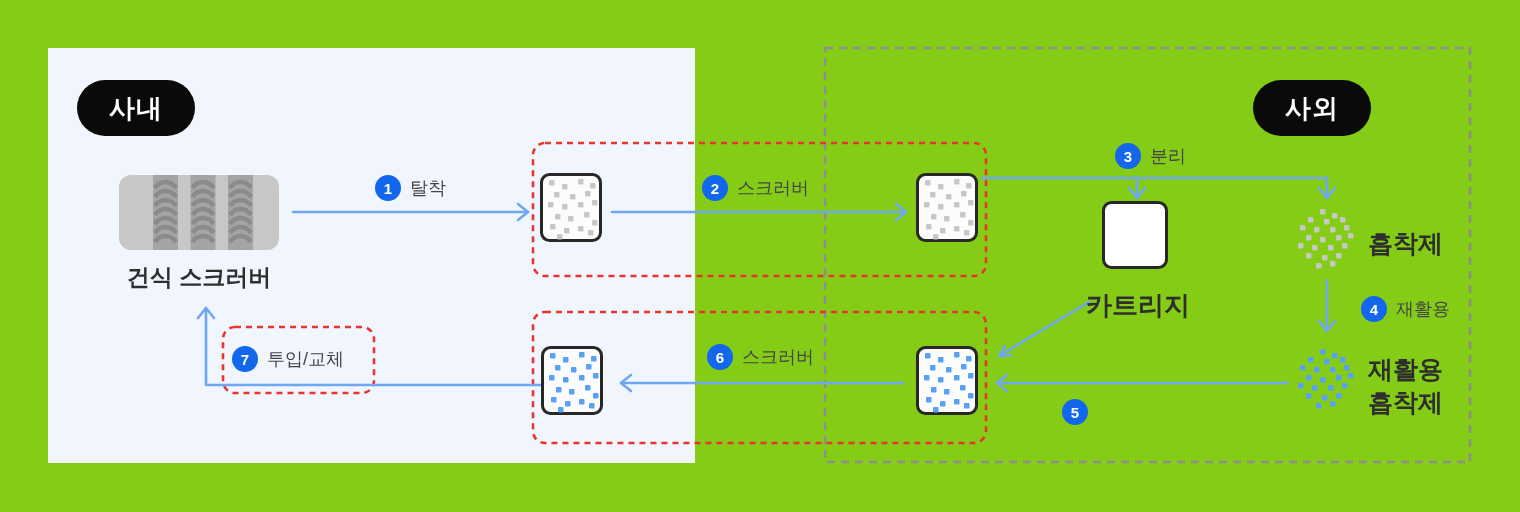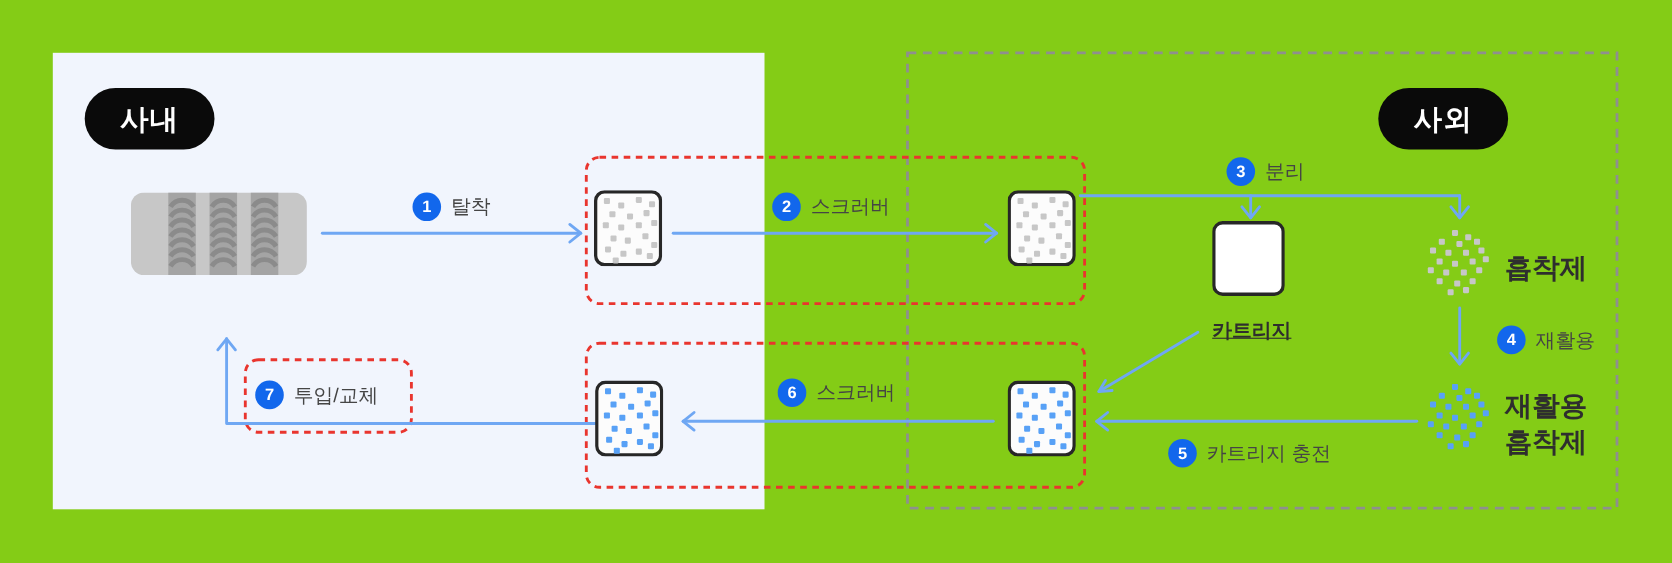--- a/index.html
+++ b/index.html
@@ -24,21 +24,21 @@
     position:absolute;display:flex;align-items:center;gap:9px;white-space:nowrap;
   }
   .step-num{
     width:26px;height:26px;border-radius:50%;background:#1267ec;color:#ffffff;
     display:flex;align-items:center;justify-content:center;
     font-size:15px;font-weight:bold;flex:0 0 auto;
   }
   .step-label{font-size:18px;color:#454545;}
   .item-label{position:absolute;color:#2e2e2e;font-weight:bold;white-space:nowrap;}
   .label-scrubber{left:99px;top:262px;width:200px;text-align:center;font-size:23px;}
-  .label-cartridge{left:1082px;top:288px;width:112px;text-align:center;font-size:18px;text-decoration:underline;}
+  .label-cartridge{left:1082px;top:288px;width:112px;text-align:center;font-size:26px;}
   .label-adsorbent{left:1368px;top:227px;font-size:25px;}
   .label-recycled{left:1368px;top:353px;font-size:25px;line-height:33px;}
 </style>
 </head>
 <body>
 
 <div class="canvas">
 
   <div class="zone-inhouse"></div>
 
@@ -254,20 +254,21 @@
         <rect x="34" y="37" width="5.5" height="5.5" rx="1" fill="#58a1f6"></rect>
         <rect x="48" y="35" width="5.5" height="5.5" rx="1" fill="#58a1f6"></rect>
         <rect x="12" y="45" width="5.5" height="5.5" rx="1" fill="#58a1f6"></rect>
         <rect x="28" y="47" width="5.5" height="5.5" rx="1" fill="#58a1f6"></rect>
         <rect x="42" y="45" width="5.5" height="5.5" rx="1" fill="#58a1f6"></rect>
         <rect x="22" y="55" width="5.5" height="5.5" rx="1" fill="#58a1f6"></rect>
         <rect x="36" y="53" width="5.5" height="5.5" rx="1" fill="#58a1f6"></rect>
       </g>
   </svg>
 
+  <div class="item-label label-scrubber">건식 스크러버</div>
   <div class="item-label label-cartridge">카트리지</div>
   <div class="item-label label-adsorbent">흡착제</div>
   <div class="item-label label-recycled">
     <div>재활용</div>
     <div>흡착제</div>
   </div>
 
   <div class="step" style="left:375px;top:175px">
     <span class="step-num">1</span>
     <span class="step-label">탈착</span>
@@ -279,21 +280,20 @@
   <div class="step" style="left:1115px;top:143px">
     <span class="step-num">3</span>
     <span class="step-label">분리</span>
   </div>
   <div class="step" style="left:1361px;top:296px">
     <span class="step-num">4</span>
     <span class="step-label">재활용</span>
   </div>
   <div class="step" style="left:1062px;top:399px">
     <span class="step-num">5</span>
-    <span class="step-label">카트리지 충전</span>
   </div>
   <div class="step" style="left:707px;top:344px">
     <span class="step-num">6</span>
     <span class="step-label">스크러버</span>
   </div>
   <div class="step" style="left:232px;top:346px">
     <span class="step-num">7</span>
     <span class="step-label">투입/교체</span>
   </div>
 

